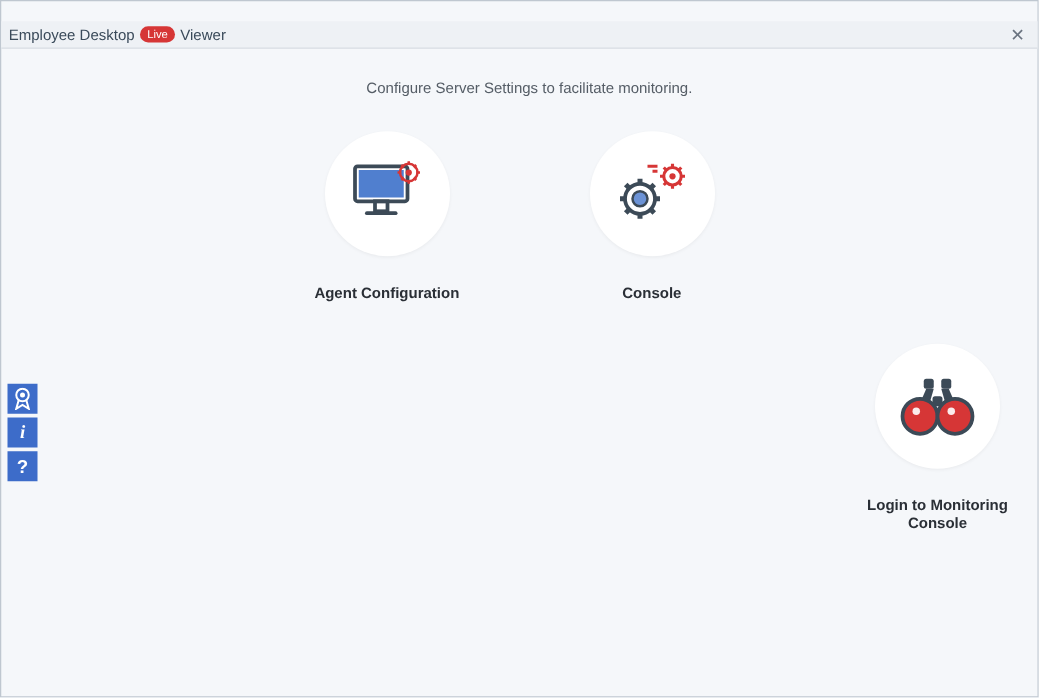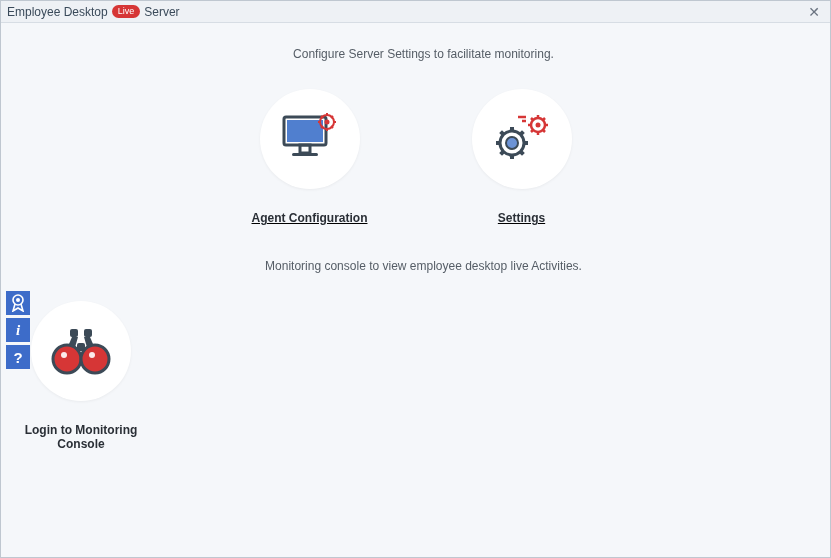--- a/index.html
+++ b/index.html
@@ -20,20 +20,21 @@
       flex-direction: column;
     }
     .titlebar {
       height: 22px;
       background: #eef1f5;
       border-bottom: 1px solid #d7dde4;
       display: flex;
       align-items: center;
       padding: 0 6px;
       justify-content: space-between;
+      margin-top: 16px;
     }
     .titlebar-left {
       display: flex;
       align-items: center;
       gap: 4px;
       font-size: 12px;
       color: #3a4a5a;
     }
     .badge-live {
       background: #d63636;
@@ -67,21 +68,20 @@
       font-size: 12px;
       color: #555d66;
       margin-bottom: 28px;
       padding-left: 16px;
     }
     .row {
       display: flex;
       justify-content: center;
       gap: 52px;
       margin-bottom: 10px;
-      text-decoration: underline;
     }
     .tile {
       display: flex;
       flex-direction: column;
       align-items: center;
       cursor: pointer;
       width: 160px;
     }
     .circle {
       width: 100px;
@@ -98,21 +98,21 @@
       font-size: 12px;
       font-weight: 700;
       color: #2a2f36;
       text-align: center;
     }
     .section2 {
       margin-top: 34px;
     }
     .row-single {
       display: flex;
-      justify-content: flex-start;
+      justify-content: flex-end;
     }
     
     .sidebar-buttons {
       position: absolute;
       left: 5px;
       top: 268px;
       display: flex;
       flex-direction: column;
       gap: 3px;
     }
@@ -133,21 +133,21 @@
     svg { display: block; }
   </style>
 </head>
 <body>
 
 <div class="window">
   <div class="titlebar">
     <div class="titlebar-left">
       <span>Employee Desktop</span>
       <span class="badge-live">Live</span>
-      <span>Server</span>
+      <span>Viewer</span>
     </div>
     <div class="close-x">✕</div>
   </div>
 
   <div class="content">
 
     <div class="section-sub">Configure Server Settings to facilitate monitoring.</div>
 
     <div class="row">
 
@@ -202,26 +202,25 @@
               <rect x="14" y="27" width="4" height="5" fill="#3c4a57"></rect>
               <rect x="0" y="14" width="5" height="4" fill="#3c4a57"></rect>
               <rect x="27" y="14" width="5" height="4" fill="#3c4a57"></rect>
               <rect x="4" y="4" width="4" height="4" fill="#3c4a57" transform="rotate(45 6 6)"></rect>
               <rect x="24" y="24" width="4" height="4" fill="#3c4a57" transform="rotate(45 26 26)"></rect>
               <rect x="24" y="4" width="4" height="4" fill="#3c4a57" transform="rotate(45 26 6)"></rect>
               <rect x="4" y="24" width="4" height="4" fill="#3c4a57" transform="rotate(45 6 26)"></rect>
             </g>
           </svg>
         </div>
-        <div class="tile-label">Settings</div>
+        <div class="tile-label">Console</div>
       </div>
     </div>
 
     <div class="section2">
-      <div class="section-sub">Monitoring console to view employee desktop live Activities.</div>
 
       <div class="row-single">
         <div class="tile">
           <div class="circle">
             <svg width="62" height="52" viewBox="0 0 62 52">
               <rect x="20" y="4" width="8" height="8" rx="2" fill="#3c4a57"></rect>
               <rect x="34" y="4" width="8" height="8" rx="2" fill="#3c4a57"></rect>
               <path d="M22 12 L16 26 L24 26 L28 12 Z" fill="#3c4a57"></path>
               <path d="M40 12 L46 26 L38 26 L34 12 Z" fill="#3c4a57"></path>
               <rect x="27" y="18" width="8" height="8" rx="2" fill="#3c4a57"></rect>

